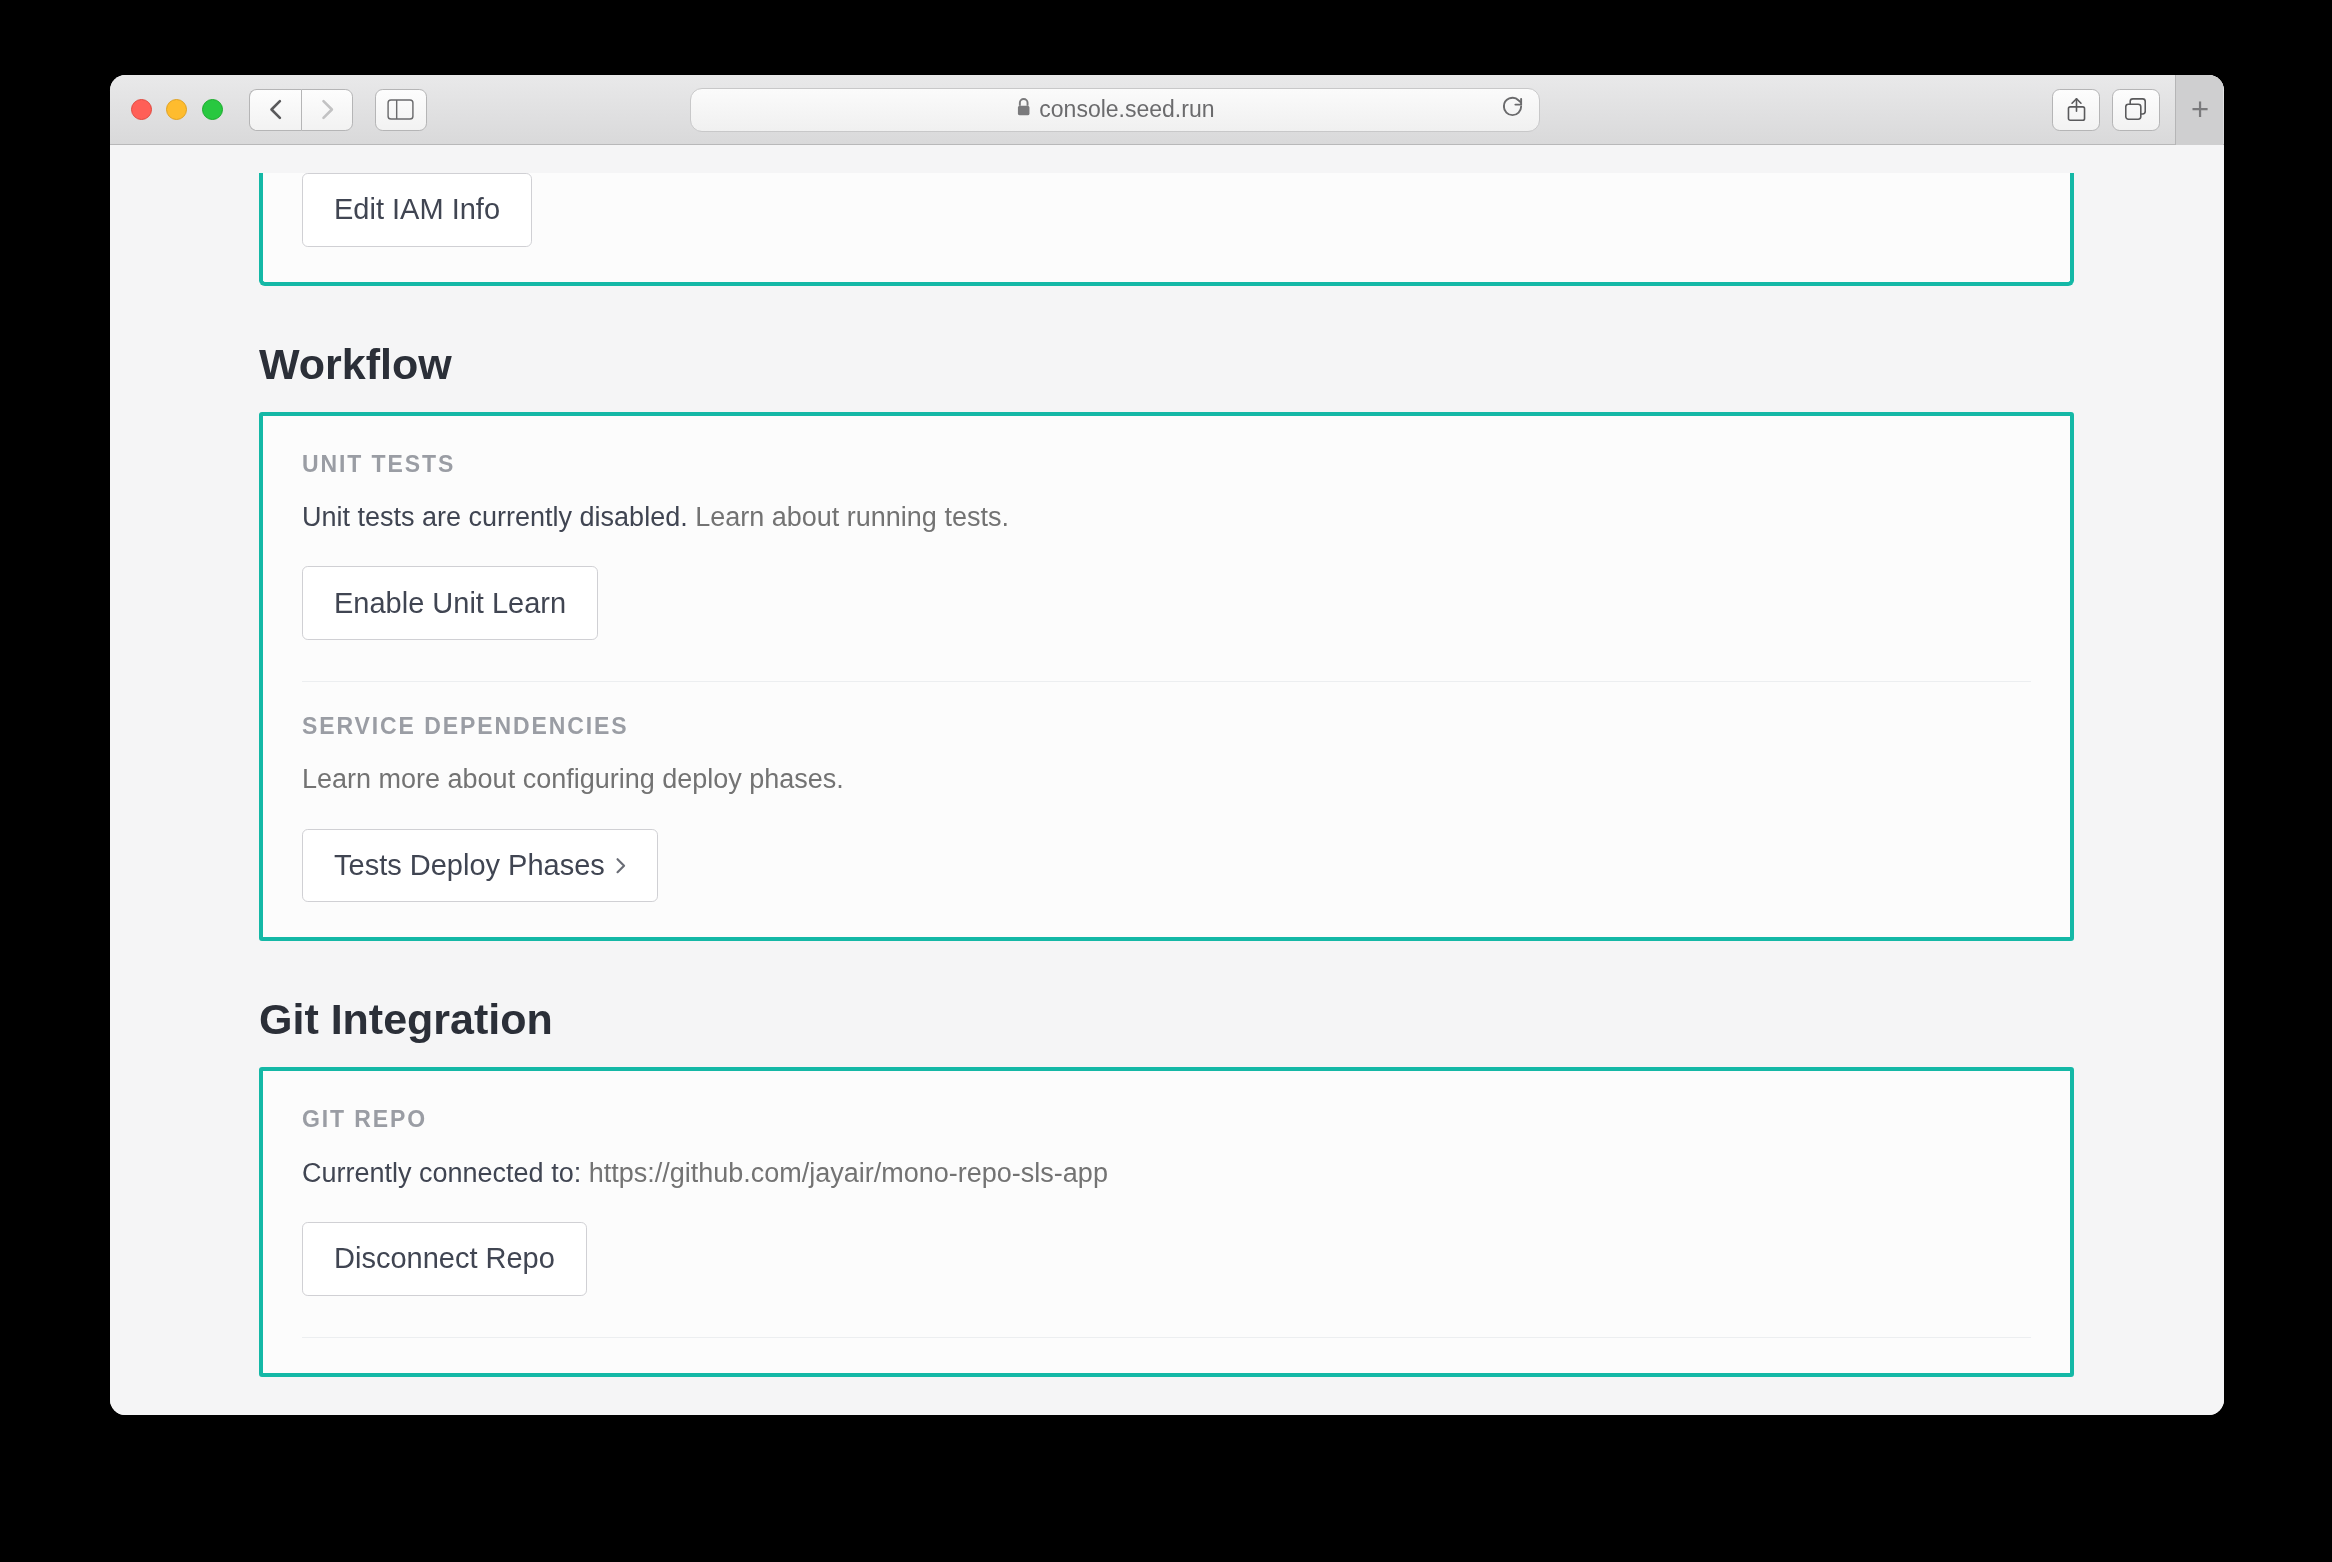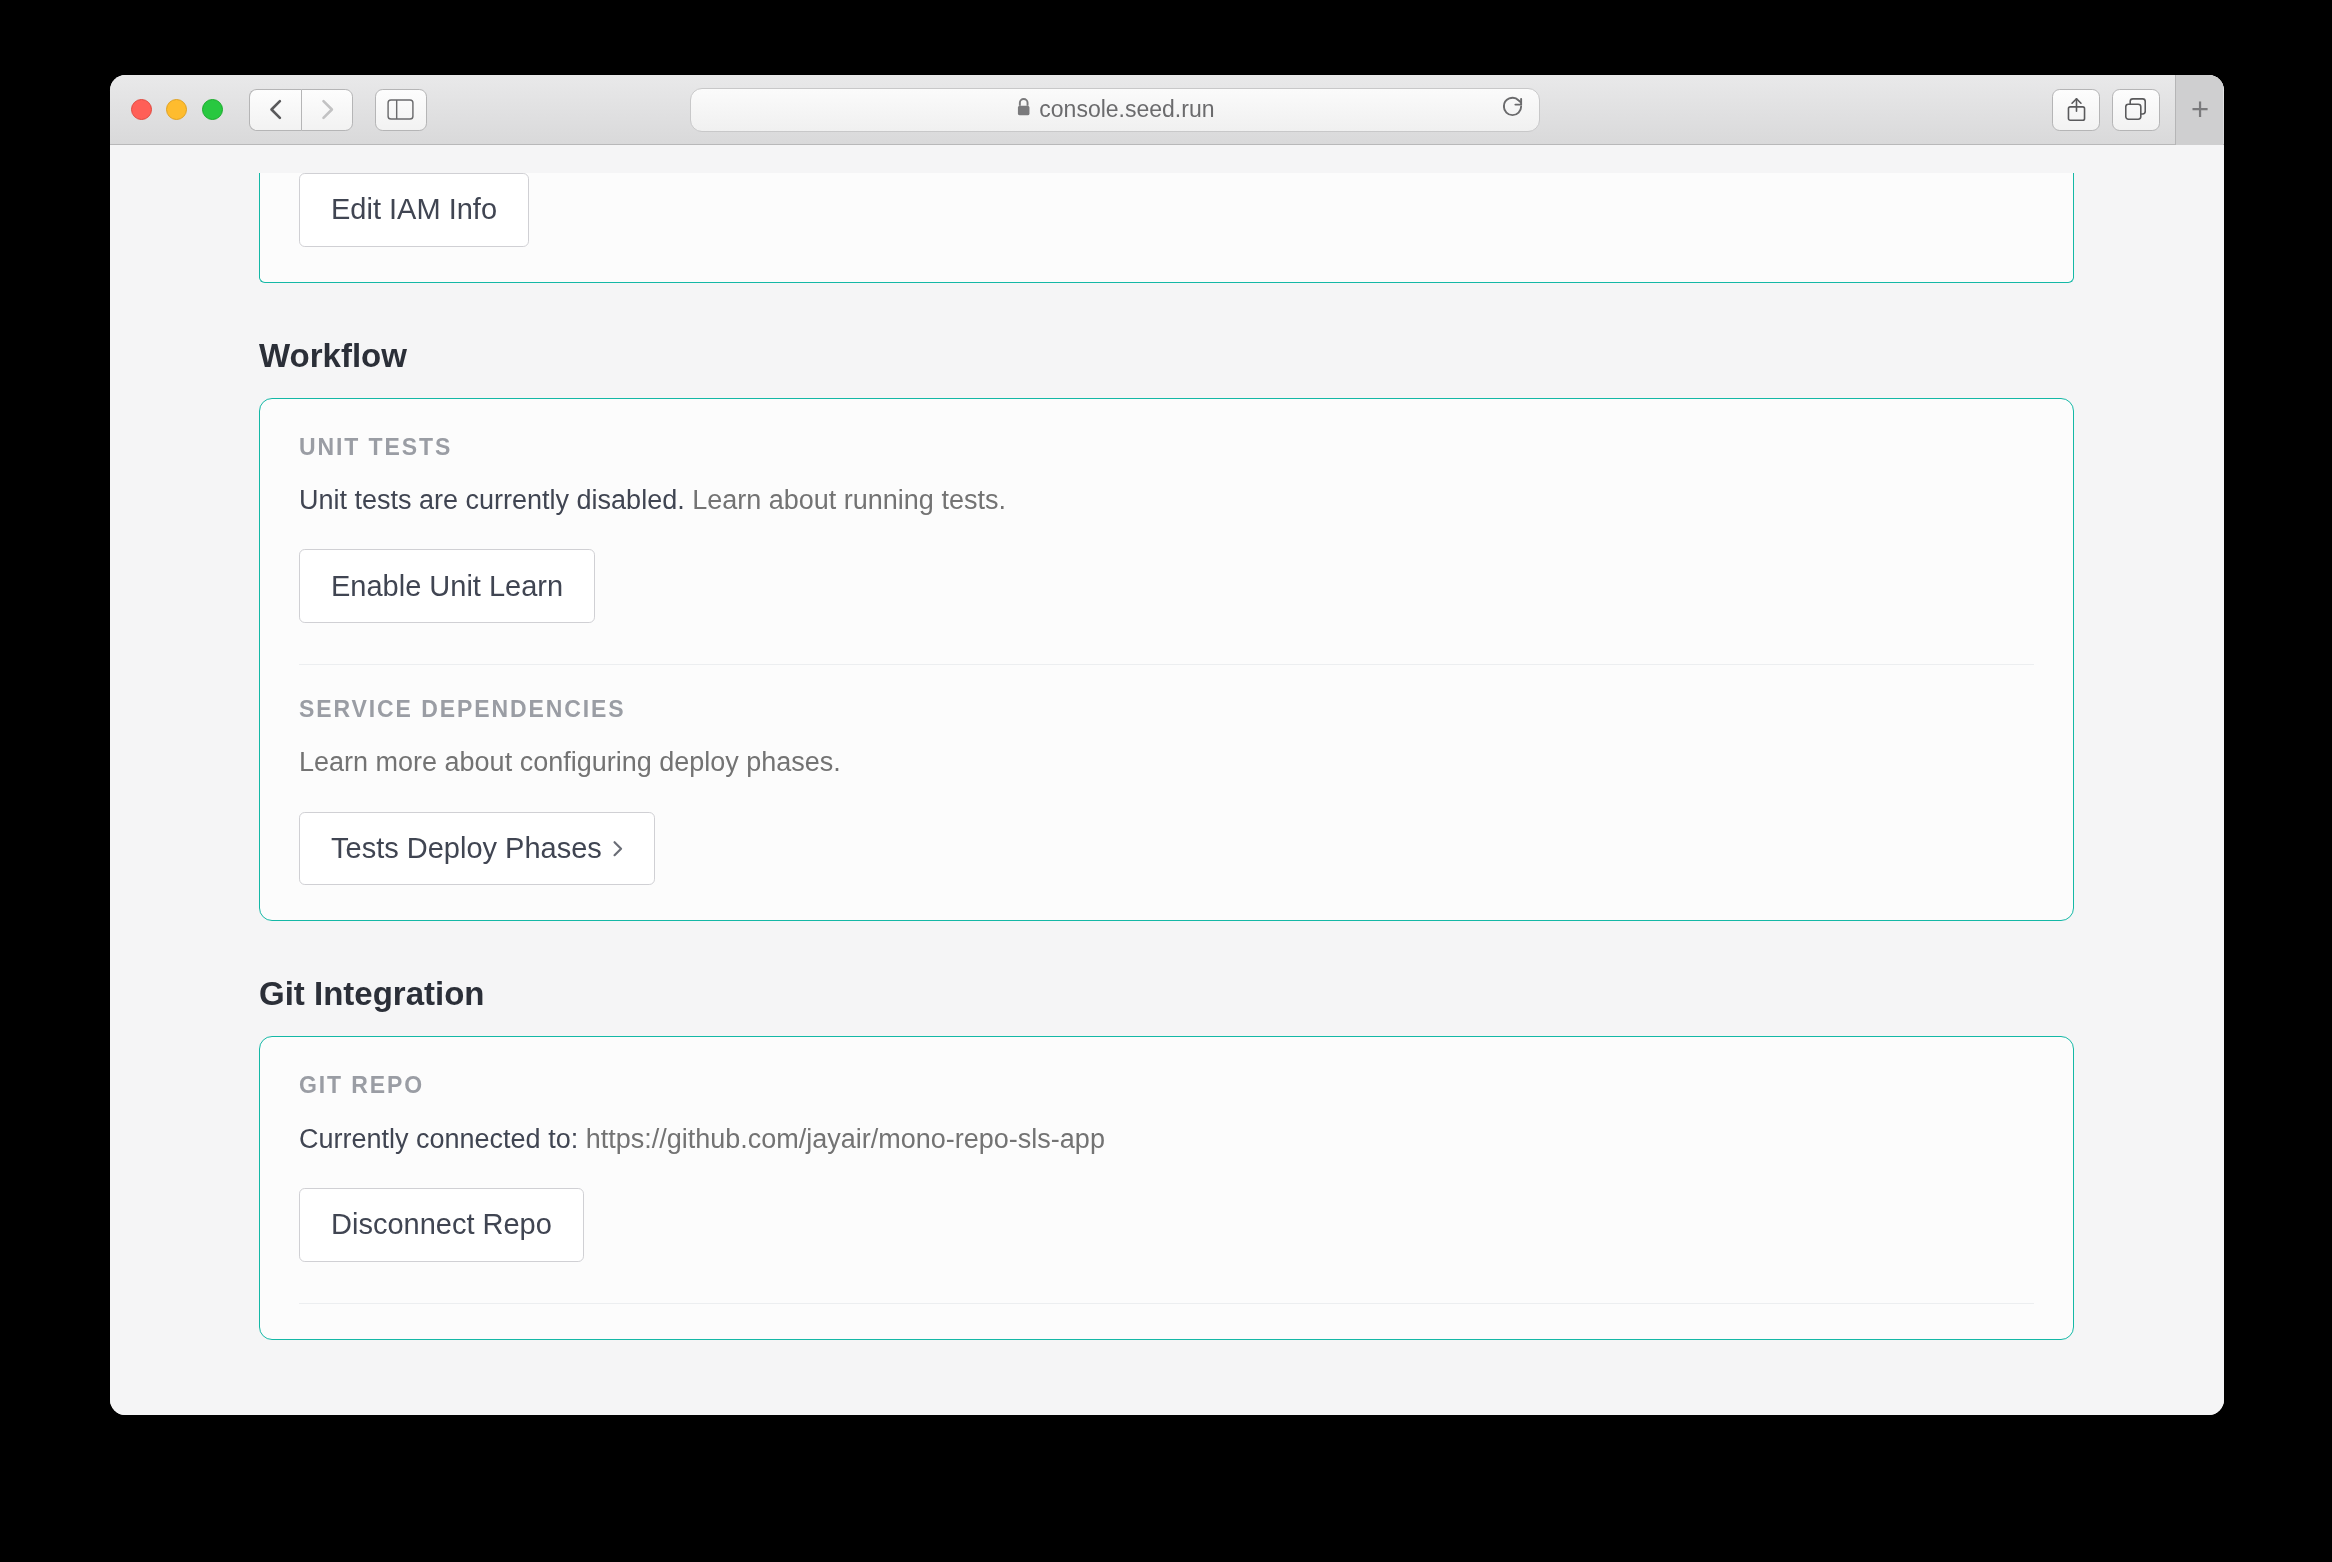--- a/index.html
+++ b/index.html
@@ -136,34 +136,34 @@
       overflow: hidden;
       padding: 0 145px;
       display: flex;
       justify-content: center;
     }
     .content {
       width: 100%;
       max-width: 1815px;
     }
     .card {
-      border: 1px solid #14b8a6;
-      border-radius: 13px;
+      border: 4px solid #14b8a6;
+      border-radius: 3px;
       background: #fcfcfc;
       padding: 35px 39px;
       margin-bottom: 54px;
     }
     .card-top-partial {
       border-top: none;
       border-radius: 0 0 5.8px 5.8px;
       padding-top: 0;
       margin-top: 28px;
     }
     .section-title {
-      font-size: 33px;
+      font-size: 43px;
       font-weight: 700;
       color: #2b2f38;
       margin-bottom: 23px;
     }
     .sub-label {
       font-size: 23px;
       letter-spacing: 1.9px;
       font-weight: 700;
       color: #9a9da4;
       text-transform: uppercase;

